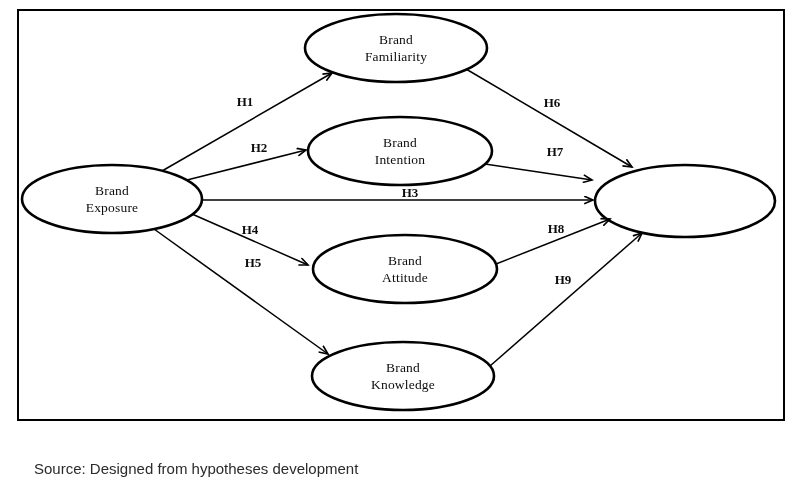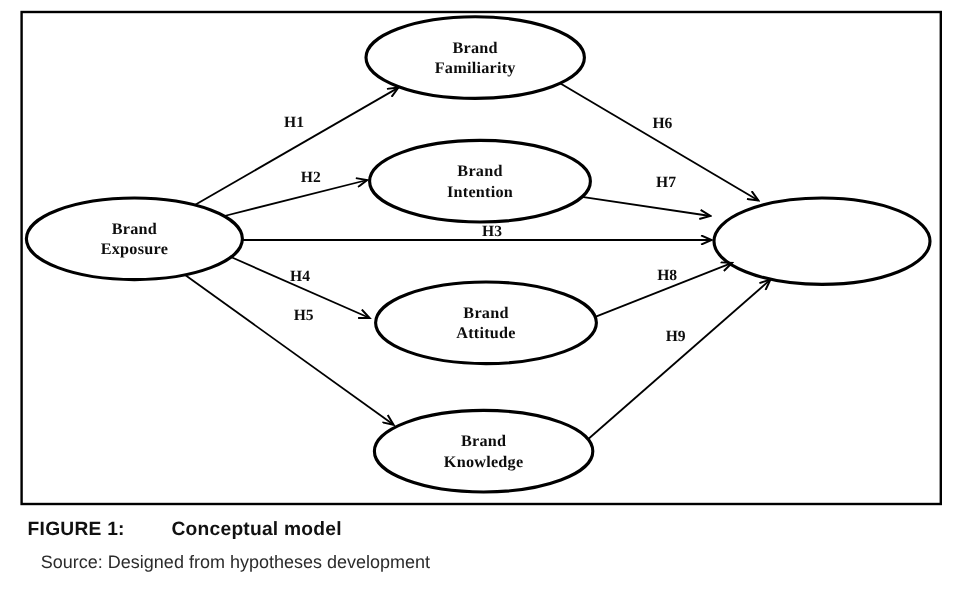--- a/index.html
+++ b/index.html
@@ -16,21 +16,21 @@
     width:764px;height:408px;
     border:2px solid #000000;
     background:#ffffff;
   }
   .diagram-box svg{position:absolute;left:0;top:0;}
   .node-label{
     position:absolute;
     transform:translate(-50%,-50%);
     text-align:center;
     font-family:"Liberation Serif","DejaVu Serif",serif;
-    font-weight:bold;
+    font-weight:normal;
     font-size:13.5px;
     line-height:17px;
     letter-spacing:0.2px;
     color:#0d0d0d;
     white-space:nowrap;
   }
   .node-label span{display:block;}
   .h-label{
     position:absolute;
     transform:translate(-50%,-50%);
@@ -115,19 +115,16 @@
     <div class="h-label" style="left:240px;top:137px">H2</div>
     <div class="h-label" style="left:391px;top:182px">H3</div>
     <div class="h-label" style="left:231px;top:219px">H4</div>
     <div class="h-label" style="left:234px;top:252px">H5</div>
     <div class="h-label" style="left:533px;top:92px">H6</div>
     <div class="h-label" style="left:536px;top:141px">H7</div>
     <div class="h-label" style="left:537px;top:218px">H8</div>
     <div class="h-label" style="left:544px;top:269px">H9</div>
   </div>
 
-  <div class="caption">
-    <span class="caption-label">FIGURE 1:</span><span class="caption-title">Conceptual model</span>
-  </div>
 
   <div class="source">Source: Designed from hypotheses development</div>
 
 </div>
 
 </body></html>

